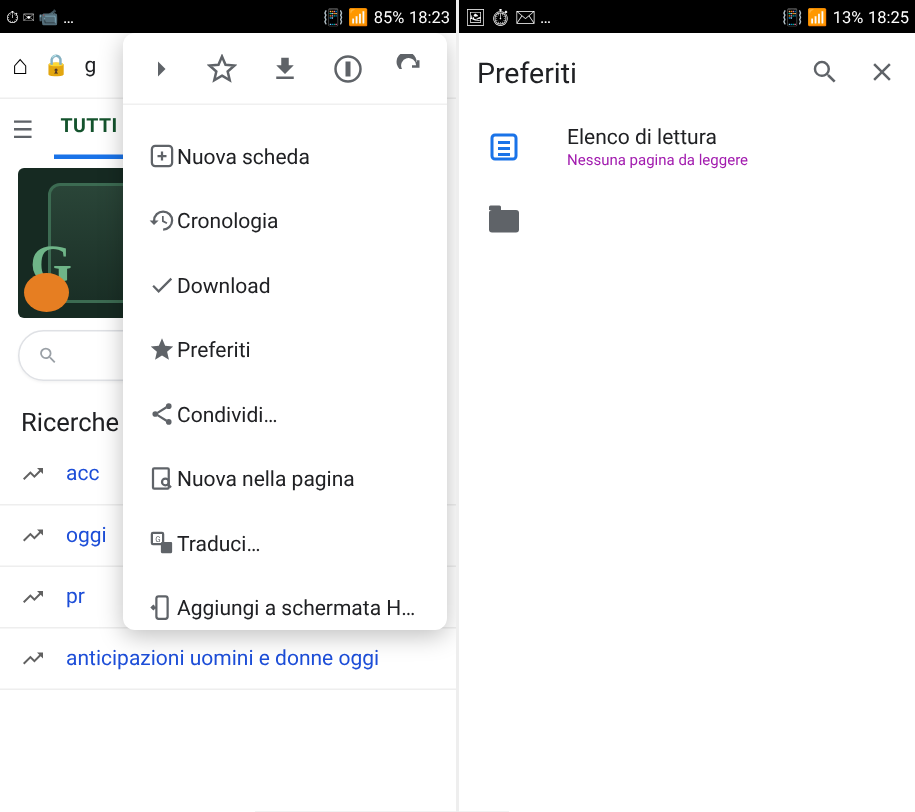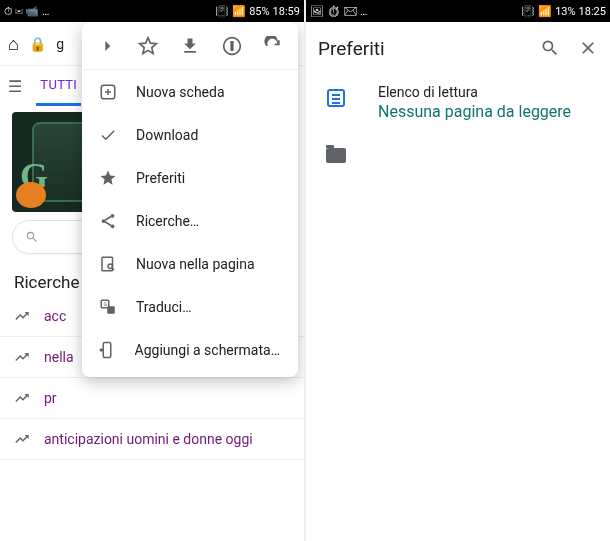--- a/index.html
+++ b/index.html
@@ -8,64 +8,64 @@
 .phone.left{width:304px}
 .phone.right{width:304px}
 .status{background:#000;color:#fff;height:22px;display:flex;align-items:center;justify-content:space-between;padding:0 4px;font-size:11px}
 .status .l,.status .r{display:flex;align-items:center;gap:3px}
 .urlbar{height:44px;display:flex;align-items:center;padding:0 8px;gap:10px;border-bottom:1px solid #eee}
 .lock{color:#5f6368;font-size:14px}
 .home-ic{font-size:18px}
 .urltxt{font-size:14px;color:#202124}
 .tabs{height:40px;display:flex;align-items:center;padding:0 8px;gap:14px}
 .menu-ic{font-size:16px;color:#5f6368}
-.tab{font-size:13px;font-weight:400;color:#6d28d9;letter-spacing:.3px;padding:0 4px;border-bottom:3px solid #1a73e8;height:100%;display:flex;align-items:center}
+.tab{font-size:13px;font-weight:700;color:#14532d;letter-spacing:.3px;padding:0 4px;border-bottom:3px solid #1a73e8;height:100%;display:flex;align-items:center}
 .doodle{margin:6px 12px;width:200px;height:100px;background:#162a22;border-radius:4px;position:relative;overflow:hidden}
 .doodle .sh{position:absolute;width:60px;height:80px;background:linear-gradient(#2a4538,#1a2f26);border:2px solid #3c6b52;border-radius:8px;top:10px}
 .doodle .g{position:absolute;bottom:15px;left:8px;color:#6fb588;font-size:36px;font-weight:bold;font-family:serif}
 .doodle .pump{position:absolute;bottom:4px;left:4px;width:30px;height:26px;background:#e67e22;border-radius:50%}
 .sbox{margin:8px 12px;height:34px;border:1px solid #dfe1e5;border-radius:20px;display:flex;align-items:center;padding:0 12px;box-shadow:0 1px 2px rgba(0,0,0,.05)}
 .sbox svg{width:14px;height:14px;fill:#9aa0a6}
 .trend-h{padding:10px 14px 4px;font-size:17px;color:#202124}
 .trend{display:flex;align-items:center;gap:14px;padding:12px 14px;border-bottom:1px solid #eee}
 .trend svg{width:16px;height:16px;fill:#616161}
-.trend span{font-size:14px;color:#701a75;white-space:nowrap;overflow:hidden;text-overflow:ellipsis}
+.trend span{font-size:14px;color:#1d4ed8;white-space:nowrap;overflow:hidden;text-overflow:ellipsis}
 .dropdown{position:absolute;top:22px;left:82px;right:6px;background:#fff;border-radius:8px;box-shadow:0 4px 16px rgba(0,0,0,.25);z-index:10;padding-bottom:6px}
 .dd-top{height:48px;display:flex;align-items:center;justify-content:space-around;padding:0 4px;border-bottom:1px solid #f0f0f0}
 .dd-top .ic{width:22px;height:22px;display:flex;align-items:center;justify-content:center;color:#5f6368}
 .dd-top svg{width:20px;height:20px;fill:#5f6368}
-.dd-item{height:43px;display:flex;align-items:center;gap:18px;padding:0 16px}
+.dd-item{height:43px;display:flex;align-items:flex-end;padding:0 16px}
 .dd-item .ic{width:20px;display:flex;justify-content:center;color:#5f6368;font-size:16px}
 .dd-item svg{width:18px;height:18px;fill:#5f6368}
 .dd-item .lbl{font-size:14px;color:#202124;white-space:nowrap;overflow:hidden;text-overflow:ellipsis}
 .r-head{height:52px;display:flex;align-items:center;padding:0 12px}
 .r-title{font-size:19px;color:#202124;flex:1}
 .r-head svg{width:20px;height:20px;fill:#5f6368;margin-left:18px}
 .bk{display:flex;align-items:flex-start;gap:28px;padding:10px 16px}
 .bk .ic{width:28px;height:28px;display:flex;align-items:center;justify-content:center}
 .bk .t1{font-size:14px;color:#202124;margin-bottom:2px}
-.bk .t2{font-size:16px;color:#0f766e}
+.bk .t2{font-size:10px;color:#a21caf}
 .article{width:18px;height:18px;border:2px solid #1a73e8;border-radius:3px;position:relative}
 .article::before{content:"";position:absolute;top:3px;left:3px;right:3px;height:2px;background:#1a73e8;box-shadow:0 4px 0 #1a73e8,0 8px 0 #1a73e8}
 .folder{width:20px;height:15px;background:#5f6368;border-radius:2px;position:relative}
 .folder::before{content:"";position:absolute;top:-3px;left:0;width:8px;height:3px;background:#5f6368;border-radius:1px 1px 0 0}
 </style>
 </head>
 <body>
 
 <div class="phone left">
  <div class="status">
   <div class="l">
         <span>⏱ ✉ 📹 …</span>
       </div>
   <div class="r">
    <span>📳</span>
    <span>📶</span>
    <span>85%</span>
-   <span>18:59</span>
+   <span>18:23</span>
   </div>
  </div>
  <div class="urlbar">
   <span class="home-ic">⌂</span>
   <span class="lock">🔒</span>
   <span class="urltxt">g</span>
  </div>
  <div class="tabs">
   <span class="menu-ic">☰</span>
   <span class="tab">TUTTI</span>
@@ -86,21 +86,21 @@
       <div class="trend">
         <svg viewBox="0 0 24 24">
           <path d="M16 6l2.29 2.29-4.88 4.88-4-4L2 16.59 3.41 18l6-6 4 4 6.3-6.29L22 12V6h-6z"></path>
         </svg>
         <span>acc</span>
       </div>
       <div class="trend">
         <svg viewBox="0 0 24 24">
           <path d="M16 6l2.29 2.29-4.88 4.88-4-4L2 16.59 3.41 18l6-6 4 4 6.3-6.29L22 12V6h-6z"></path>
         </svg>
-        <span>nella</span>
+        <span>oggi</span>
       </div>
       <div class="trend">
         <svg viewBox="0 0 24 24">
           <path d="M16 6l2.29 2.29-4.88 4.88-4-4L2 16.59 3.41 18l6-6 4 4 6.3-6.29L22 12V6h-6z"></path>
         </svg>
         <span>pr</span>
       </div>
       <div class="trend">
         <svg viewBox="0 0 24 24">
           <path d="M16 6l2.29 2.29-4.88 4.88-4-4L2 16.59 3.41 18l6-6 4 4 6.3-6.29L22 12V6h-6z"></path>
@@ -139,20 +139,28 @@
   </div>
   <div id="menu-list">
         <div class="dd-item">
           <span class="ic">
             <svg viewBox="0 0 24 24">
               <rect x="3" y="3" width="18" height="18" rx="3" fill="none" stroke="#5f6368" stroke-width="2"></rect>
               <path d="M12 8v8M8 12h8" stroke="#5f6368" stroke-width="2"></path>
             </svg>
           </span>
           <span class="lbl">Nuova scheda</span>
+        </div>
+        <div class="dd-item">
+          <span class="ic">
+            <svg viewBox="0 0 24 24">
+              <path d="M13 3a9 9 0 00-9 9H1l3.89 3.89L9 12H6a7 7 0 117 7v2a9 9 0 000-18zm-1 5v5l4 2 .75-1.23-3.25-1.77V8H12z"></path>
+            </svg>
+          </span>
+          <span class="lbl">Cronologia</span>
         </div>
         <div class="dd-item">
           <span class="ic">
             <svg viewBox="0 0 24 24">
               <path d="M9 16.17L4.83 12 3.41 13.41 9 19 21 7l-1.41-1.41z"></path>
             </svg>
           </span>
           <span class="lbl">Download</span>
         </div>
         <div class="dd-item">
@@ -165,21 +173,21 @@
         </div>
         <div class="dd-item">
           <span class="ic">
             <svg viewBox="0 0 24 24">
               <circle cx="18" cy="5" r="2.5"></circle>
               <circle cx="6" cy="12" r="2.5"></circle>
               <circle cx="18" cy="19" r="2.5"></circle>
               <path d="M8 11l8-5M8 13l8 5" stroke="#5f6368" stroke-width="2"></path>
             </svg>
           </span>
-          <span class="lbl">Ricerche…</span>
+          <span class="lbl">Condividi…</span>
         </div>
         <div class="dd-item">
           <span class="ic">
             <svg viewBox="0 0 24 24">
               <rect x="4" y="3" width="14" height="18" rx="1" fill="none" stroke="#5f6368" stroke-width="2"></rect>
               <circle cx="15" cy="15" r="3" fill="none" stroke="#5f6368" stroke-width="2"></circle>
               <path d="M17 17l3 3" stroke="#5f6368" stroke-width="2"></path>
             </svg>
           </span>
           <span class="lbl">Nuova nella pagina</span>

